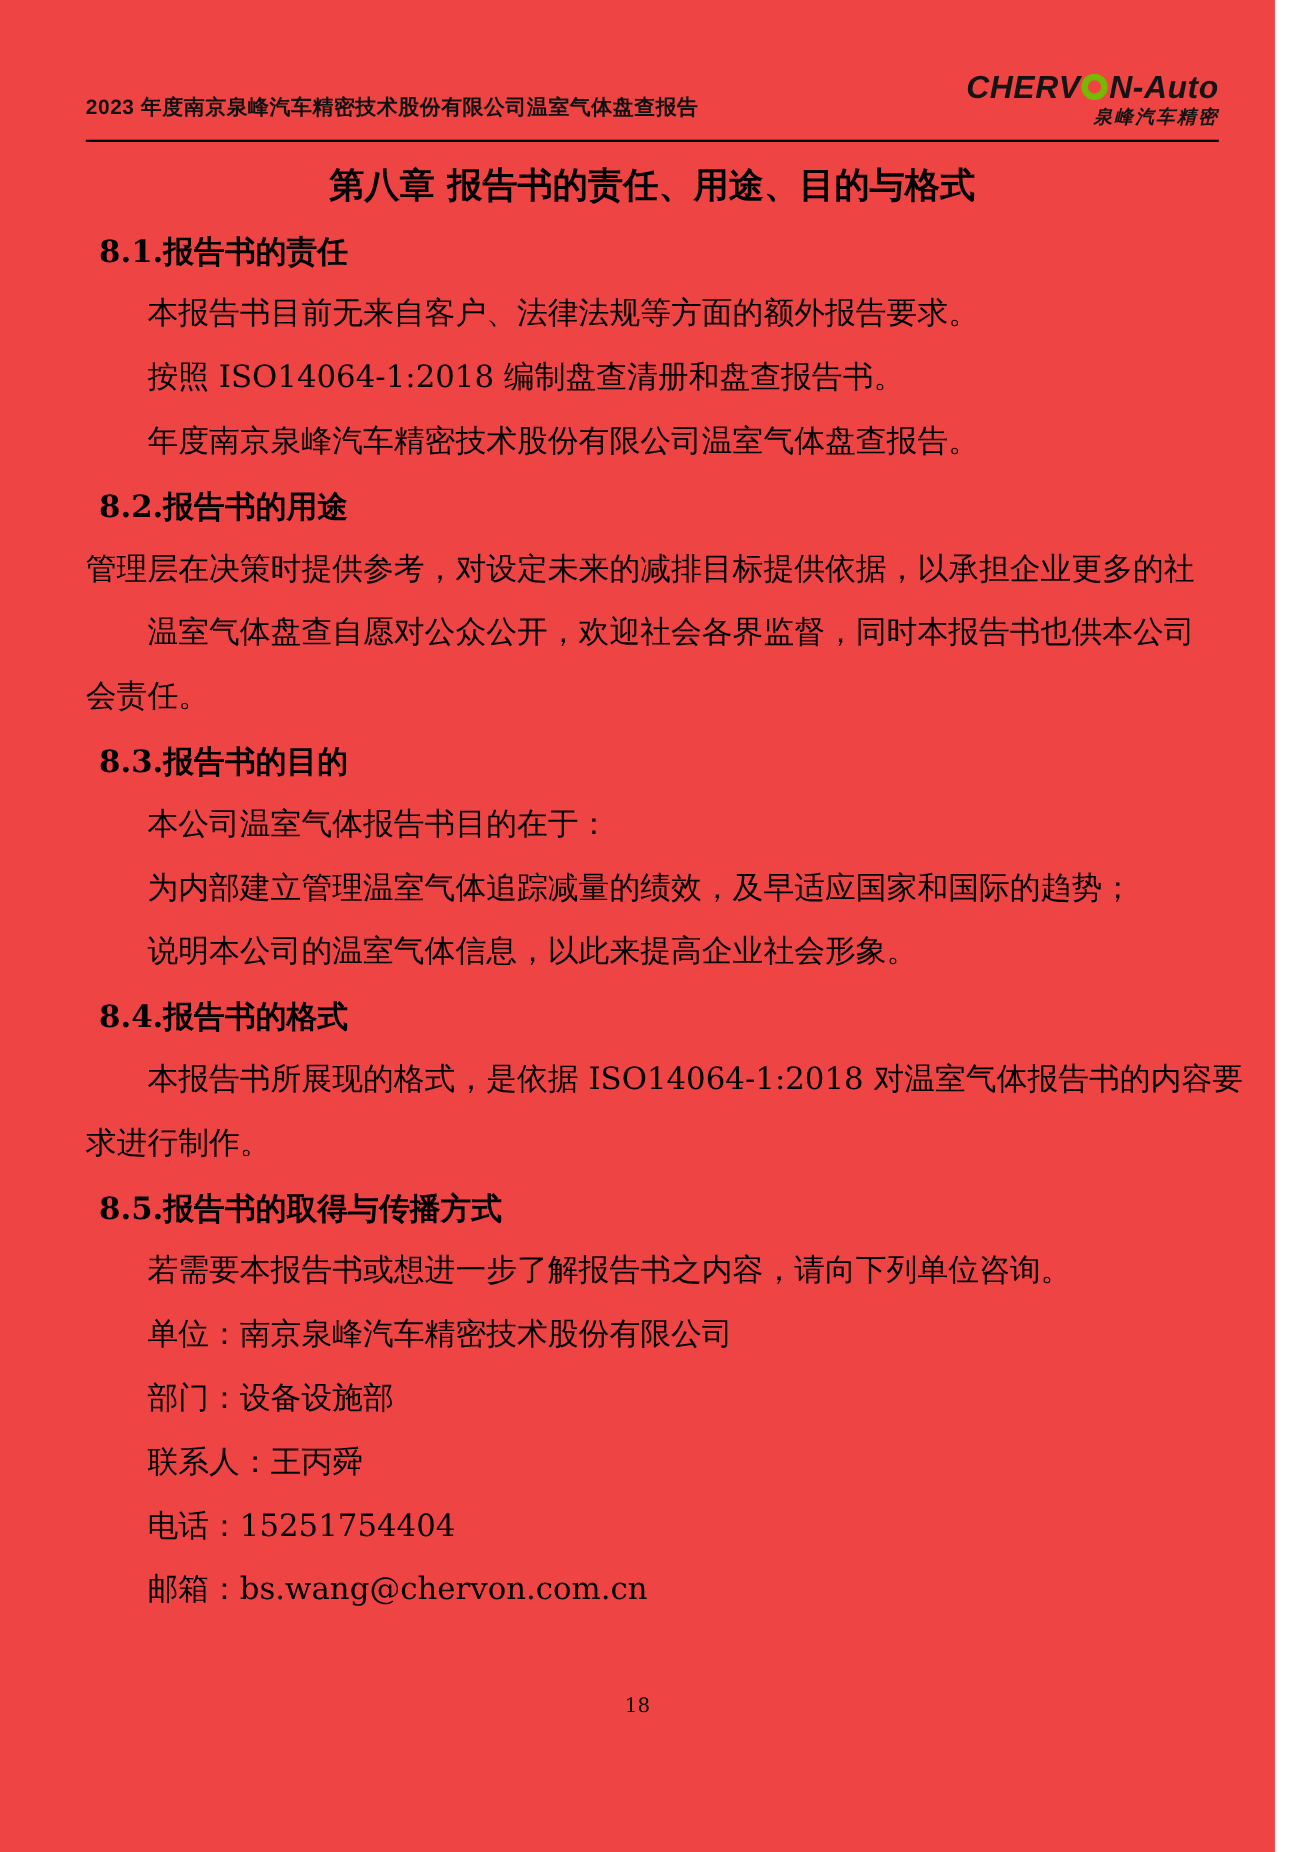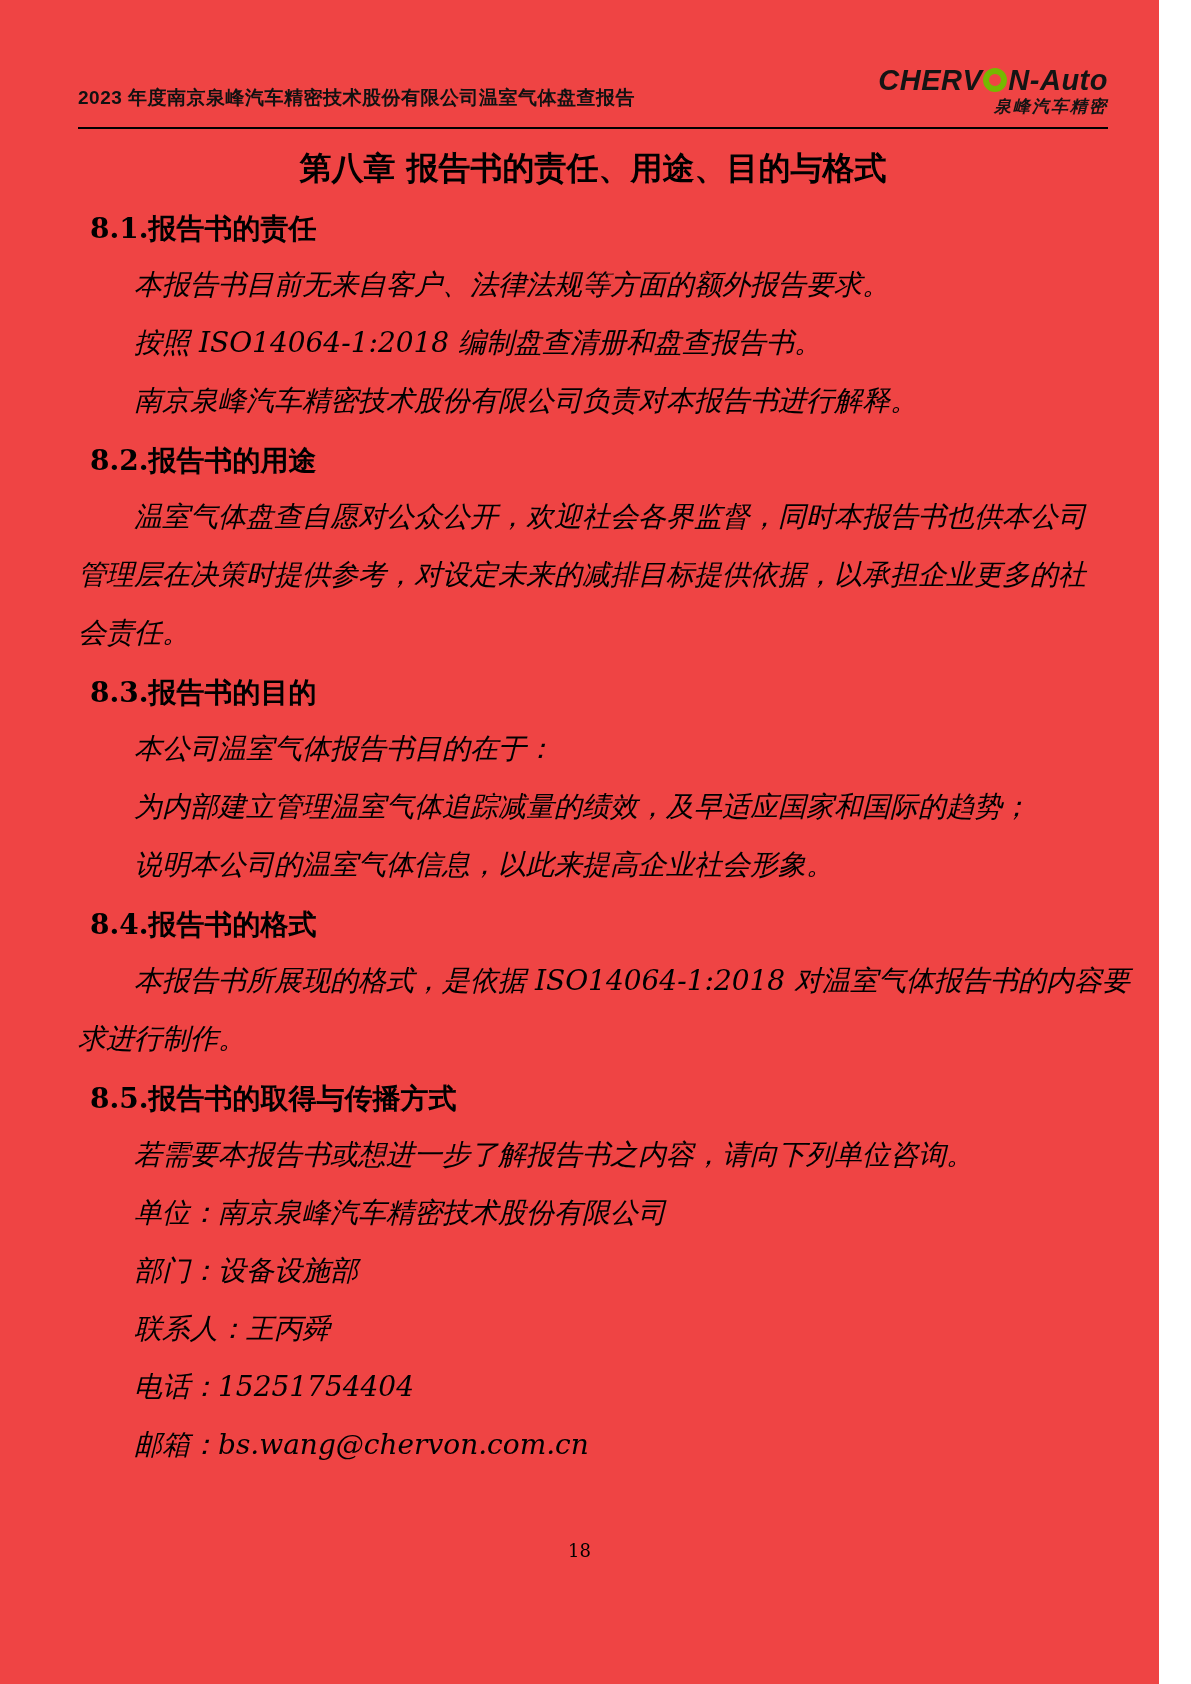--- a/index.html
+++ b/index.html
@@ -48,21 +48,20 @@
     font-size:32px;font-weight:bold;text-align:center;
     line-height:40px;margin:8px 0 14px;
   }
   .sec-heading{
     font-size:28px;font-weight:bold;
     line-height:54px;margin:4px 12px 0;
   }
   .line{
     font-size:28px;line-height:58px;margin:0;
     white-space:nowrap;
-    font-style:italic;
   }
   .indent{text-indent:56px;}
   .page-number{
     position:absolute;left:0;width:100%;top:1540px;
     text-align:center;font-size:18px;
   }
 </style>
 </head>
 <body>
 
@@ -78,27 +77,27 @@
 
   <div class="header-rule"></div>
 
   <div class="content">
     <h1 class="doc-title">第八章 报告书的责任、用途、目的与格式</h1>
 
     <section>
       <h2 class="sec-heading">8.1.报告书的责任</h2>
       <p class="line indent">本报告书目前无来自客户、法律法规等方面的额外报告要求。</p>
       <p class="line indent">按照 ISO14064-1:2018 编制盘查清册和盘查报告书。</p>
-      <p class="line indent">南京泉峰汽车精密技术股份有限公司负责对本报告书进行解释。</p>
+      <p class="line indent">年度南京泉峰汽车精密技术股份有限公司温室气体盘查报告。</p>
     </section>
 
     <section>
       <h2 class="sec-heading">8.2.报告书的用途</h2>
+      <p class="line">管理层在决策时提供参考，对设定未来的减排目标提供依据，以承担企业更多的社</p>
       <p class="line indent">温室气体盘查自愿对公众公开，欢迎社会各界监督，同时本报告书也供本公司</p>
-      <p class="line">管理层在决策时提供参考，对设定未来的减排目标提供依据，以承担企业更多的社</p>
       <p class="line">会责任。</p>
     </section>
 
     <section>
       <h2 class="sec-heading">8.3.报告书的目的</h2>
       <p class="line indent">本公司温室气体报告书目的在于：</p>
       <p class="line indent">为内部建立管理温室气体追踪减量的绩效，及早适应国家和国际的趋势；</p>
       <p class="line indent">说明本公司的温室气体信息，以此来提高企业社会形象。</p>
     </section>
 

